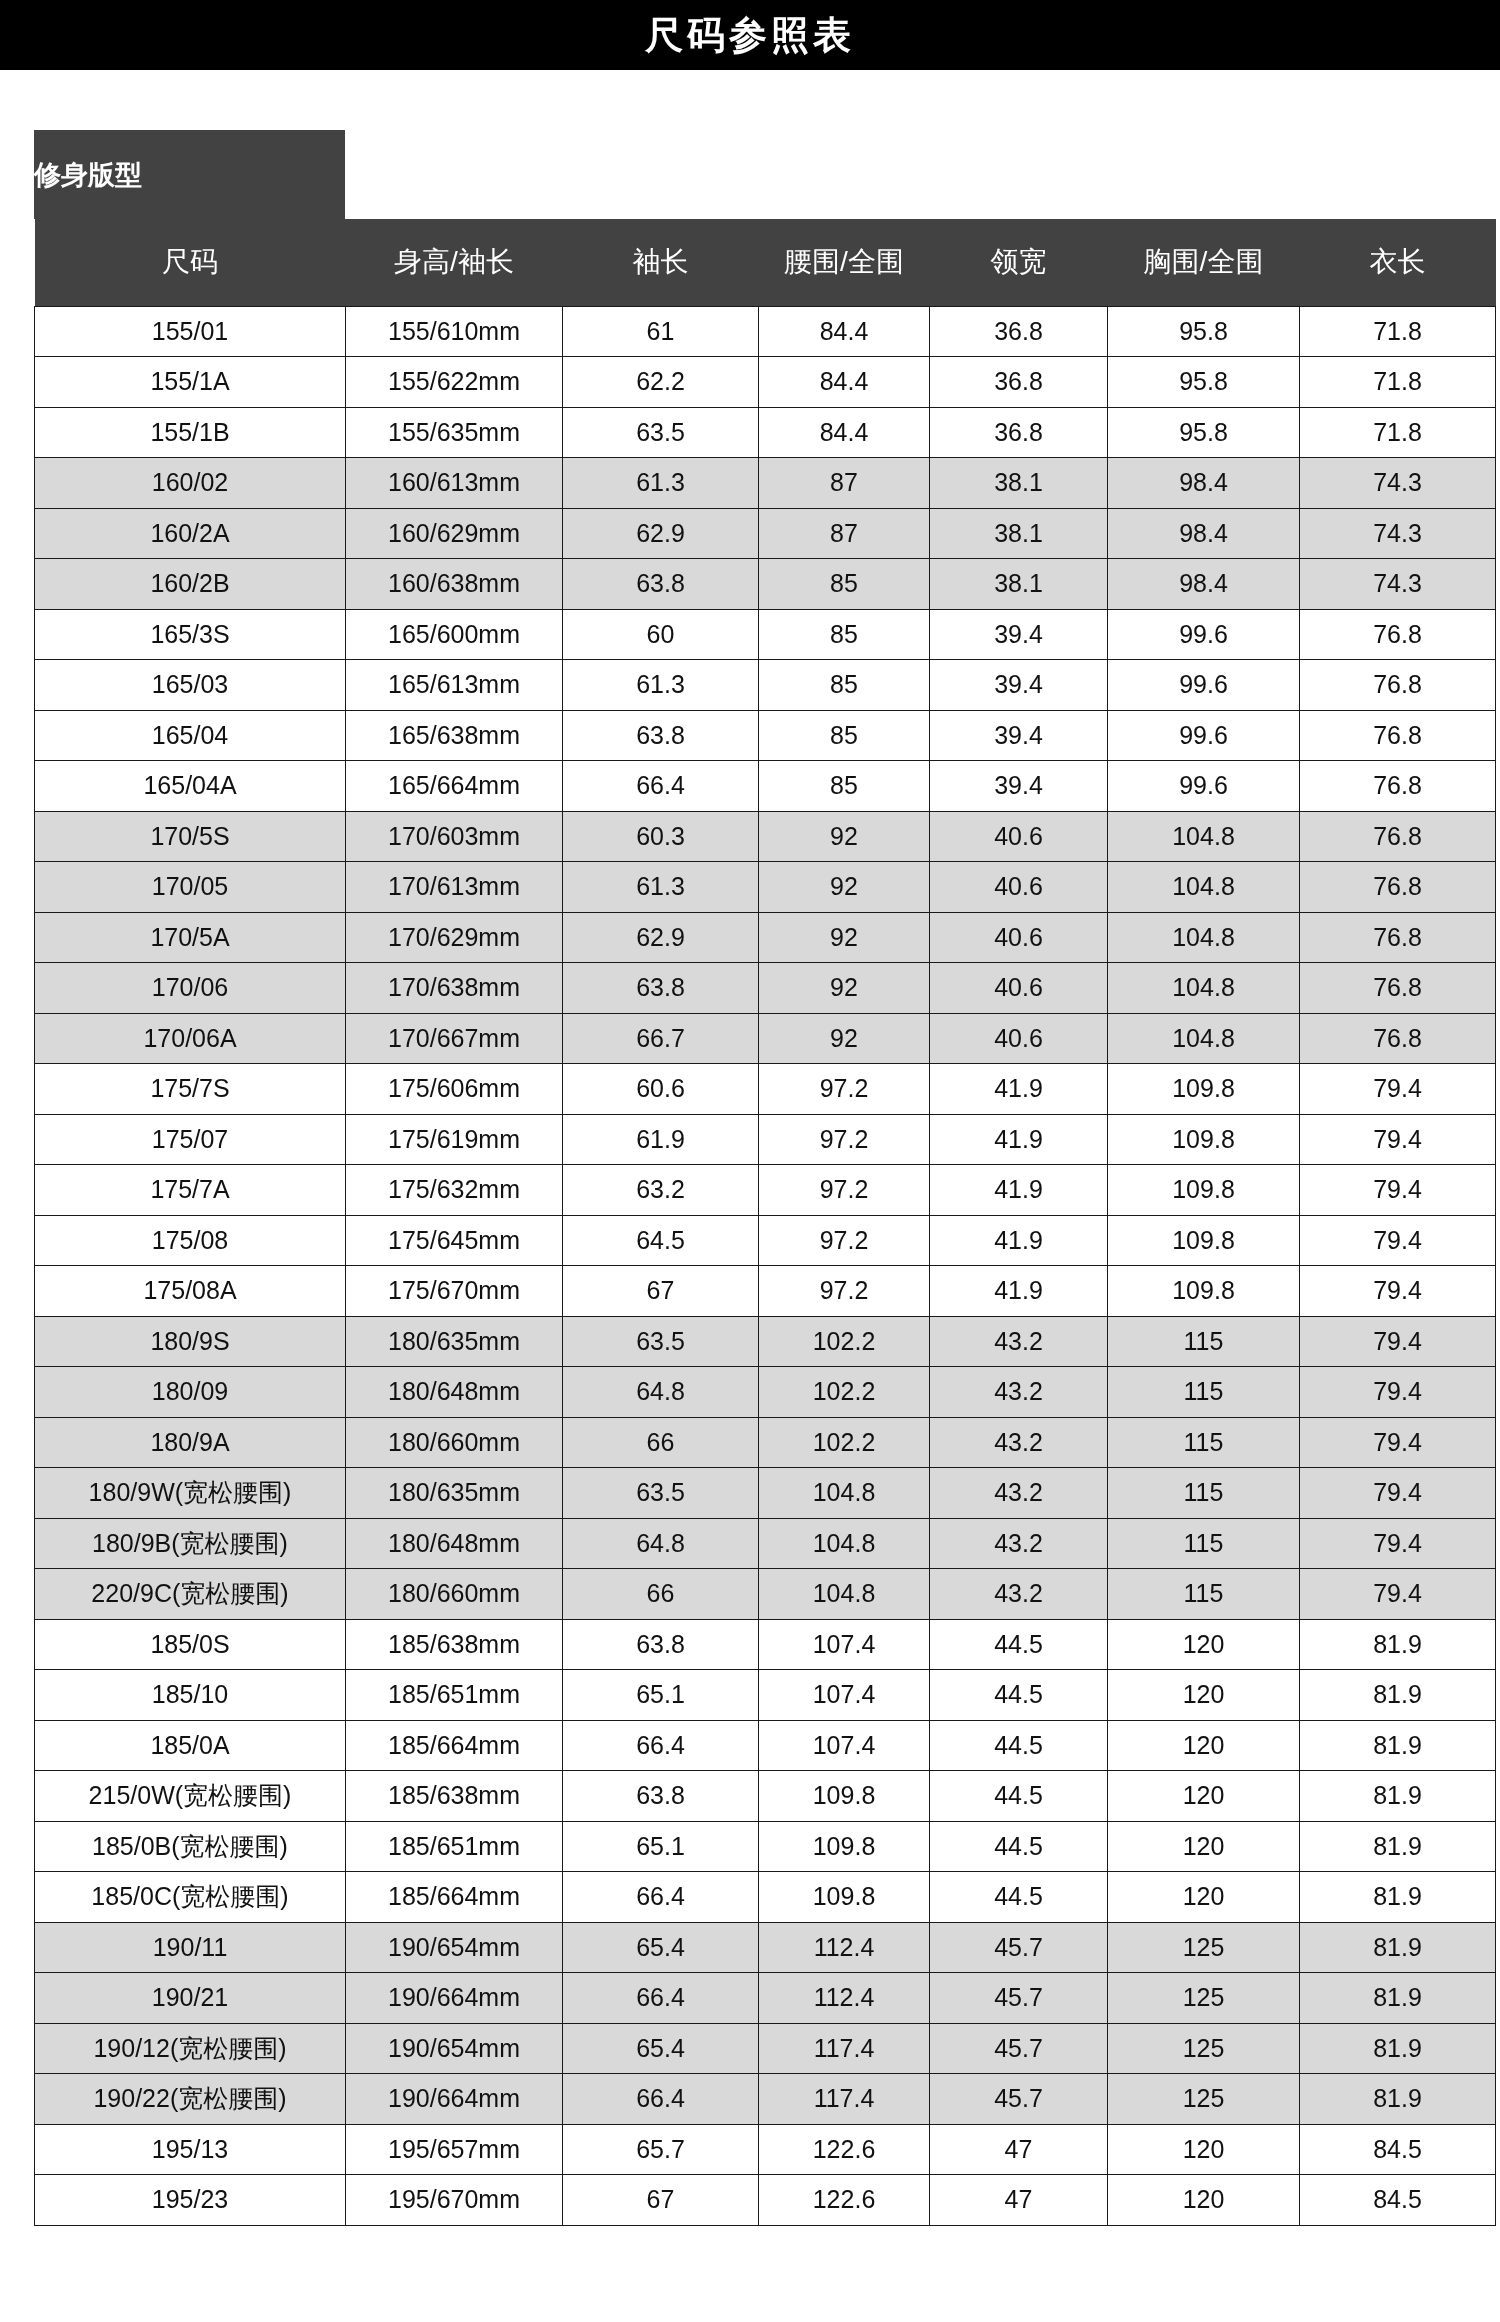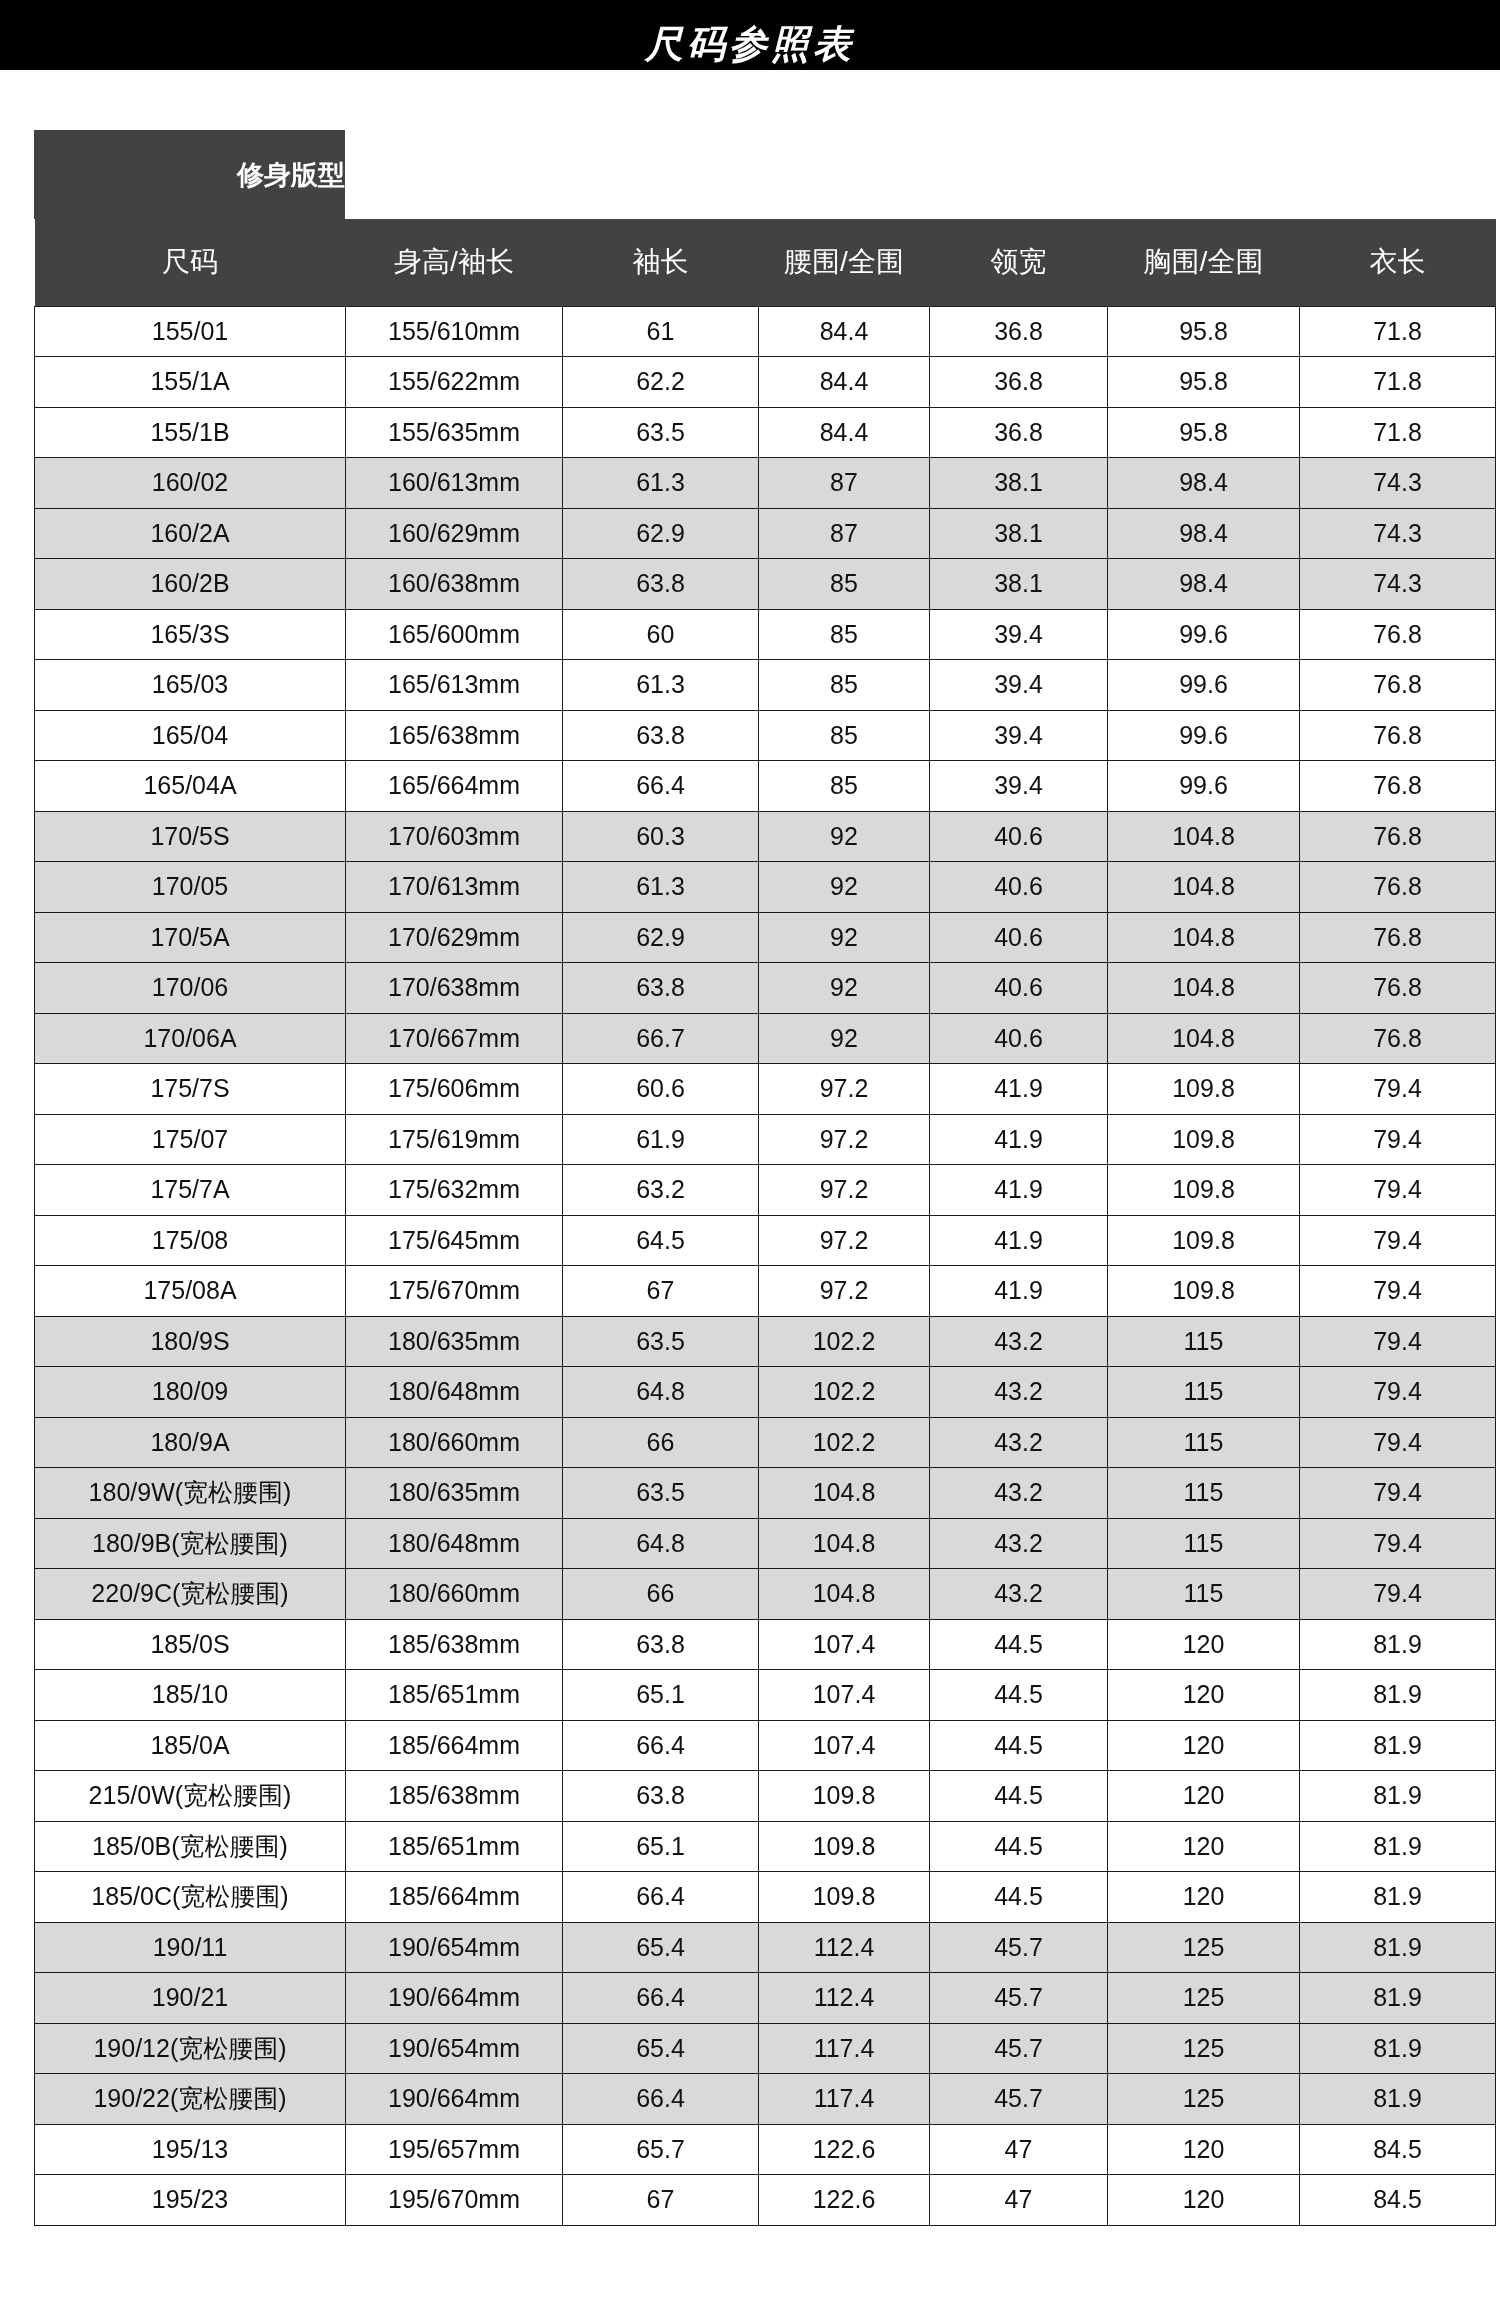--- a/index.html
+++ b/index.html
@@ -16,40 +16,39 @@
     background: #ffffff;
     width: 1500px;
     font-family: "Liberation Sans", "DejaVu Sans", sans-serif;
   }
   .title-bar {
     width: 100%;
     height: 70px;
     background: var(--title-bar-bg);
     color: #ffffff;
     display: flex;
-    align-items: flex-end;
+    align-items: center;
     justify-content: center;
-    font-style: italic;
   }
   .title-bar .title-text {
     font-size: 38px;
     font-weight: bold;
     letter-spacing: 4px;
   }
   .content {
     margin: 60px 4px 0 34px;
   }
   .tab {
     width: 311px;
     height: 89px;
     background: var(--header-bg);
     color: #ffffff;
     display: flex;
     align-items: center;
-    justify-content: flex-end;
+    justify-content: flex-start;
     font-size: 27px;
     font-weight: bold;
   }
   table.size-table {
     width: 100%;
     border-collapse: collapse;
     table-layout: fixed;
   }
   table.size-table col.c1 { width: 311px; }
   table.size-table col.c2 { width: 217px; }

